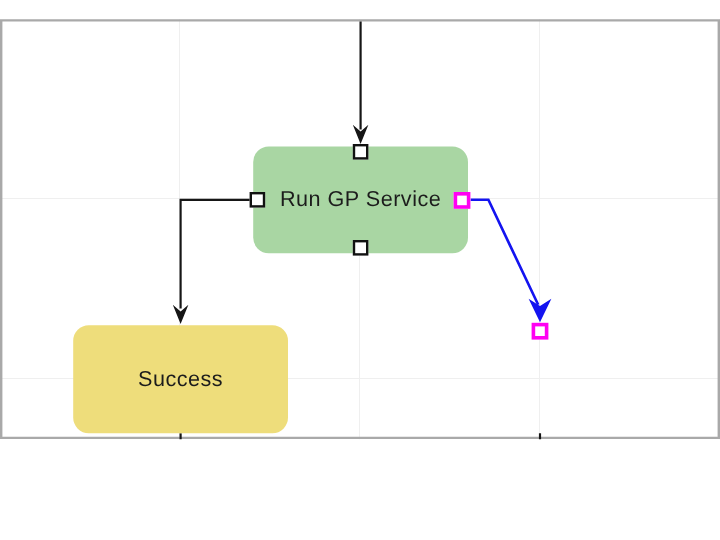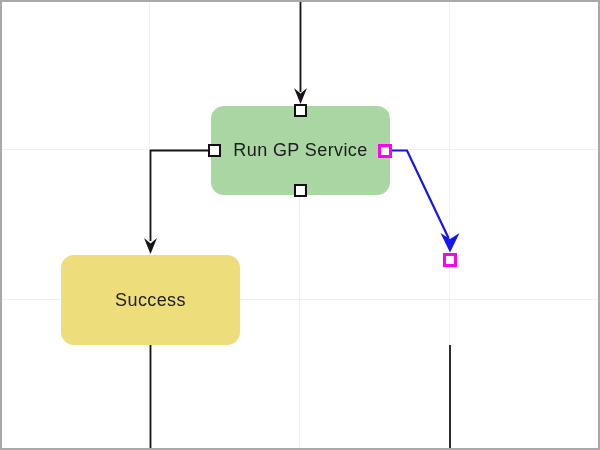--- a/index.html
+++ b/index.html
@@ -1,26 +1,27 @@
 <!DOCTYPE html>
 <html><head>
 <meta charset="utf-8">
 <style>
   html,body{margin:0;padding:0;}
   body{font-family:"Liberation Sans", sans-serif;background:#ffffff;}
 
   .canvas{
     position:relative;
-    width:600px;height:450px;
+    width:600px;height:350px;
     background-color:#ffffff;
     background-image:
       repeating-linear-gradient(to right, transparent 0, transparent 149px, #efefef 149px, #efefef 150px),
       repeating-linear-gradient(to bottom, transparent 0, transparent 149px, #efefef 149px, #efefef 150px);
     box-shadow: inset 0 0 0 2px #a9a9a9;
     overflow:hidden;
+    margin-top:16px;
   }
 
   .wires{position:absolute;left:0;top:0;width:600px;height:450px;}
 
   .node{
     position:absolute;
     border-radius:13px;
     display:flex;align-items:center;justify-content:center;
     font-size:18px;letter-spacing:0.4px;
     color:#1c1c1c;

